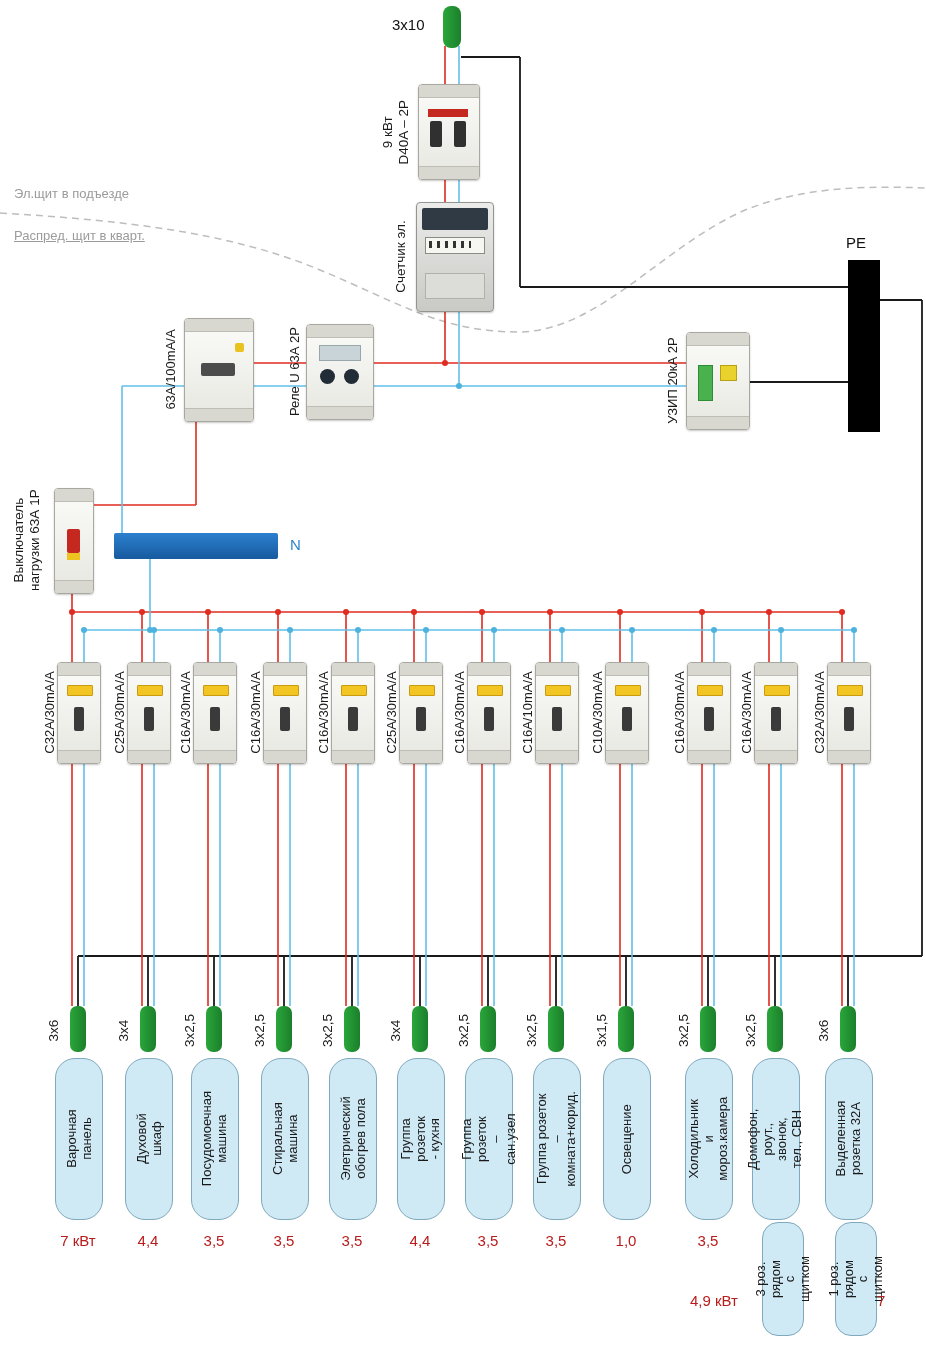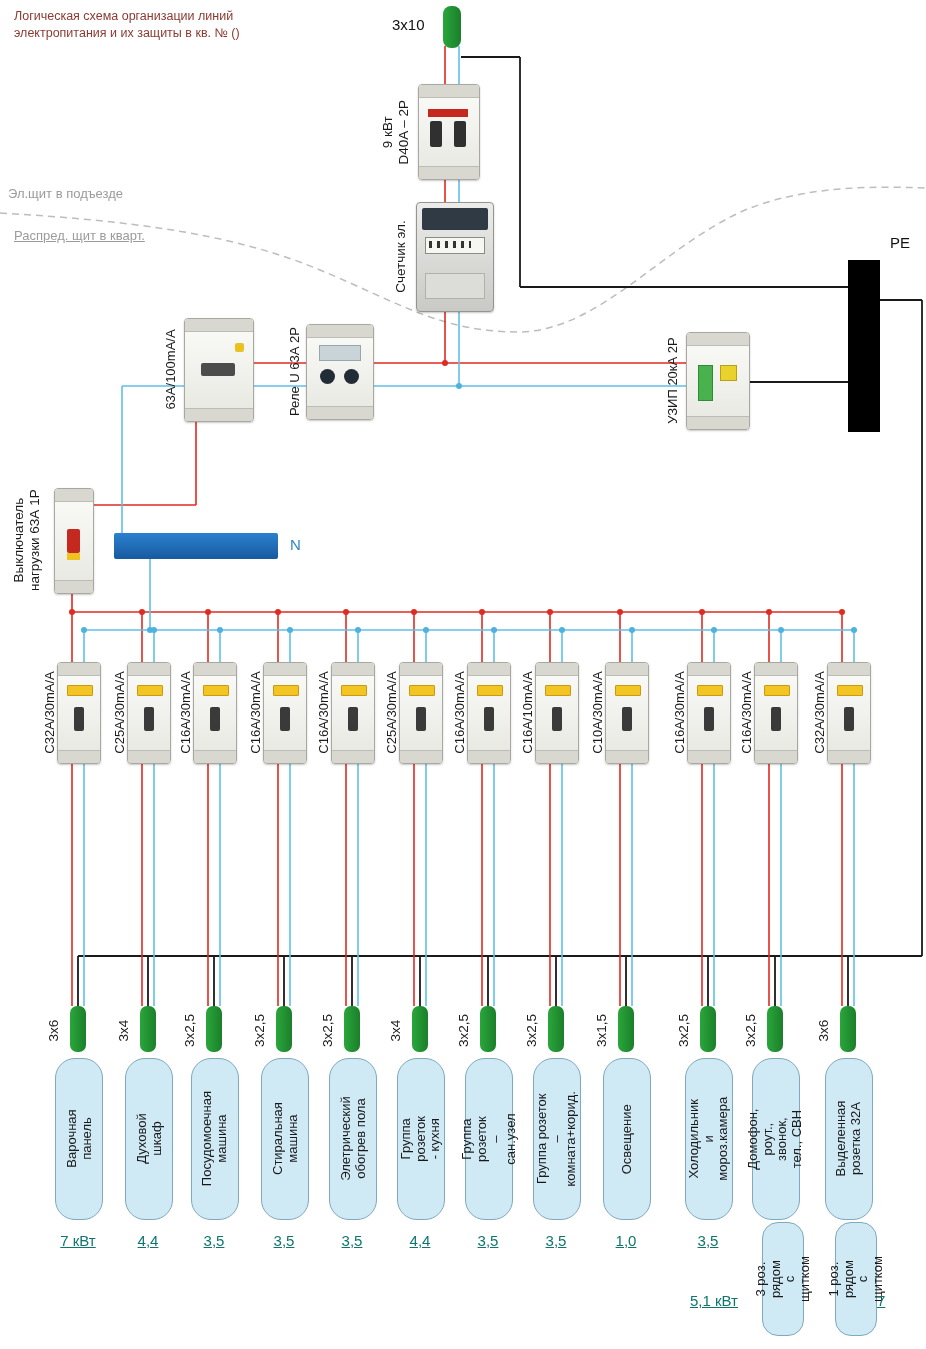--- a/index.html
+++ b/index.html
@@ -49,21 +49,21 @@
   
   .circuit{top:650px;width:70px;height:699px;z-index:2;}
   .circuit .blabel{left:-4px;top:8px;width:20px;height:108px;font-size:13px;}
   .circuit .rcbo{left:14px;top:12px;width:42px;height:100px;}
   .circuit .clabel{left:2px;top:352px;width:18px;height:56px;font-size:13.5px;}
   .pill{display:flex;align-items:center;justify-content:center;background:#cfe9f5;border:1px solid #7fa9bd;border-radius:20px;z-index:2;}
   .pill .rot{transform:rotate(-90deg);width:150px;text-align:center;white-space:normal;font-size:13px;line-height:1.12;color:#1a1a1a;}
   .circuit .pill.main{left:12px;top:408px;width:46px;height:160px;}
   .circuit .pill.note{left:22px;top:572px;width:40px;height:112px;border-radius:16px;}
   .circuit .pill.note .rot{width:102px;}
-  .power{left:0;top:582px;width:70px;text-align:center;font-size:15px;color:#0f766e;z-index:3;text-decoration:underline;}
+  .power{left:0;top:582px;width:70px;text-align:center;font-size:15px;color:#b91c1c;z-index:3;}
 </style>
 </head>
 <body>
 
 <div class="stage">
 
   <svg class="wires" width="926" height="1349" viewBox="0 0 926 1349">
     <path d="M0 213 C120 220 230 232 320 270 C400 303 440 332 520 332 C600 330 660 248 745 210 C805 186 870 186 926 188" fill="none" stroke="#bdbdbd" stroke-width="1.5" stroke-dasharray="7 5"></path>
     <path fill="none" stroke="#1a1a1a" stroke-width="1.8" d="M461 57 H520 M520 57 V287 M520 287 H848 M748 382 H848 M880 300 H922 M922 300 V956 M78 956 H922
          M78 956 V1006 M148 956 V1006 M214 956 V1006 M284 956 V1006 M352 956 V1006 M420 956 V1006 M488 956 V1006
@@ -104,22 +104,21 @@
         <circle cx="426" cy="630" r="3"></circle>
         <circle cx="494" cy="630" r="3"></circle>
       <circle cx="562" cy="630" r="3"></circle>
         <circle cx="632" cy="630" r="3"></circle>
         <circle cx="714" cy="630" r="3"></circle>
       <circle cx="781" cy="630" r="3"></circle>
         <circle cx="854" cy="630" r="3"></circle>
     </g>
   </svg>
 
-  <div class="title">Логическая схема организации линий электропитания и их защиты в кв. № ()</div>
-  <div class="zone" style="left:8px;top:186px;">Эл.щит в подъезде</div>
+  <div class="zone" style="left:14px;top:186px;">Эл.щит в подъезде</div>
   <div class="zone" style="left:14px;top:228px;text-decoration:underline;">Распред. щит в кварт.</div>
 
   <div class="lab" style="left:392px;top:16px;font-size:15px;">3х10</div>
   <div class="topcable"></div>
 
   <div class="vtext two" style="left:378px;top:86px;width:36px;height:92px;">
     <span class="rot">
         <span>9 кВт</span>
         <span>D40A – 2P</span>
       </span>
@@ -135,21 +134,21 @@
   <div class="vtext" style="left:390px;top:202px;width:20px;height:108px;">
     <span class="rot">Счетчик эл.</span>
   </div>
   <div class="dev meter" style="left:416px;top:202px;width:76px;height:108px;">
     <i class="tb"></i>
       <i class="sc"></i>
       <i class="dg"></i>
       <i class="lb"></i>
   </div>
 
-  <div class="lab" style="left:846px;top:234px;width:36px;text-align:center;font-size:15px;margin-left:36px;">PE</div>
+  <div class="lab" style="left:846px;top:234px;width:36px;text-align:left;font-size:15px;">PE</div>
   <div class="pebus"></div>
 
   <div class="vtext" style="left:160px;top:314px;width:20px;height:110px;font-size:13px;">
     <span class="rot">63А/100mA/A</span>
   </div>
   <div class="dev rcd" style="left:184px;top:318px;width:68px;height:102px;">
     <i class="cap"></i>
       <i class="capb"></i>
       <i class="lv"></i>
       <i class="yl"></i>
@@ -405,21 +404,21 @@
     <div class="vtext clabel">
         <span class="rot">3х2,5</span>
       </div>
     <div class="conn"></div>
     <div class="pill main">
         <span class="rot">Домофон, роут., звонок, тел., СВН</span>
       </div>
     <div class="pill note">
         <span class="rot">3 роз. рядом с щитком</span>
       </div>
-    <div class="power" style="left:-56px;width:54px;top:642px;text-align:right;">5,1 кВт</div>
+    <div class="power" style="left:-56px;width:54px;top:642px;text-align:right;">4,9 кВт</div>
   </div>
 
   <div class="circuit" style="left:813px;">
     <div class="vtext blabel">
         <span class="rot">С32А/30mA/A</span>
       </div>
     <div class="dev rcbo">
         <i class="cap"></i>
         <i class="capb"></i>
         <i class="yl"></i>

